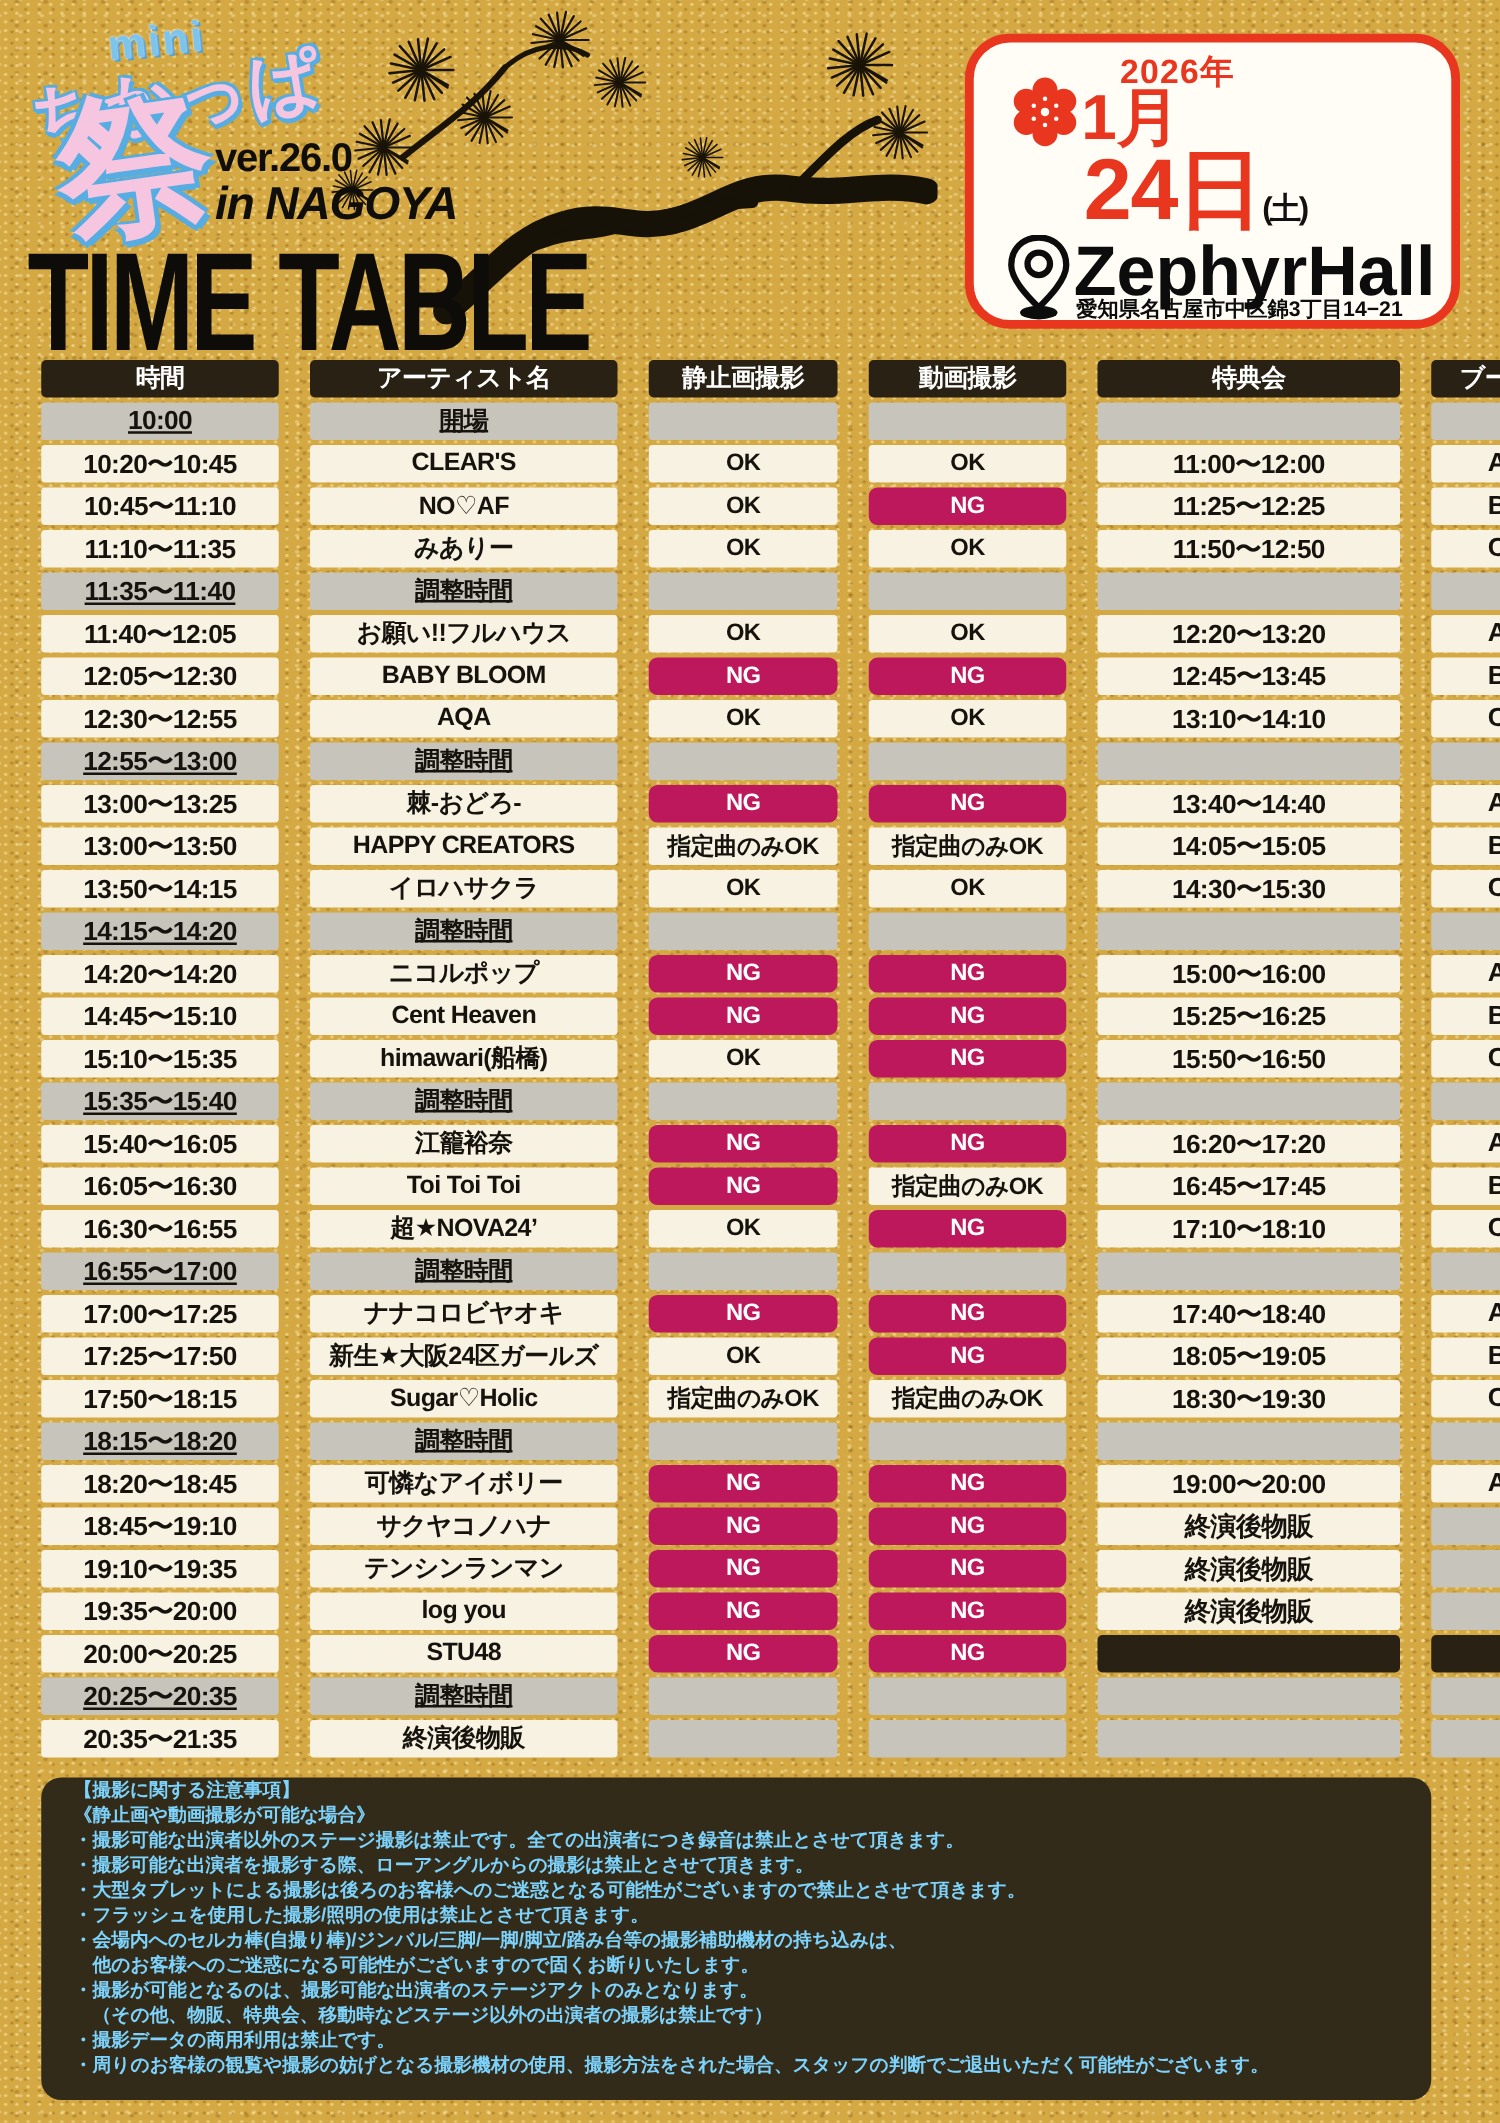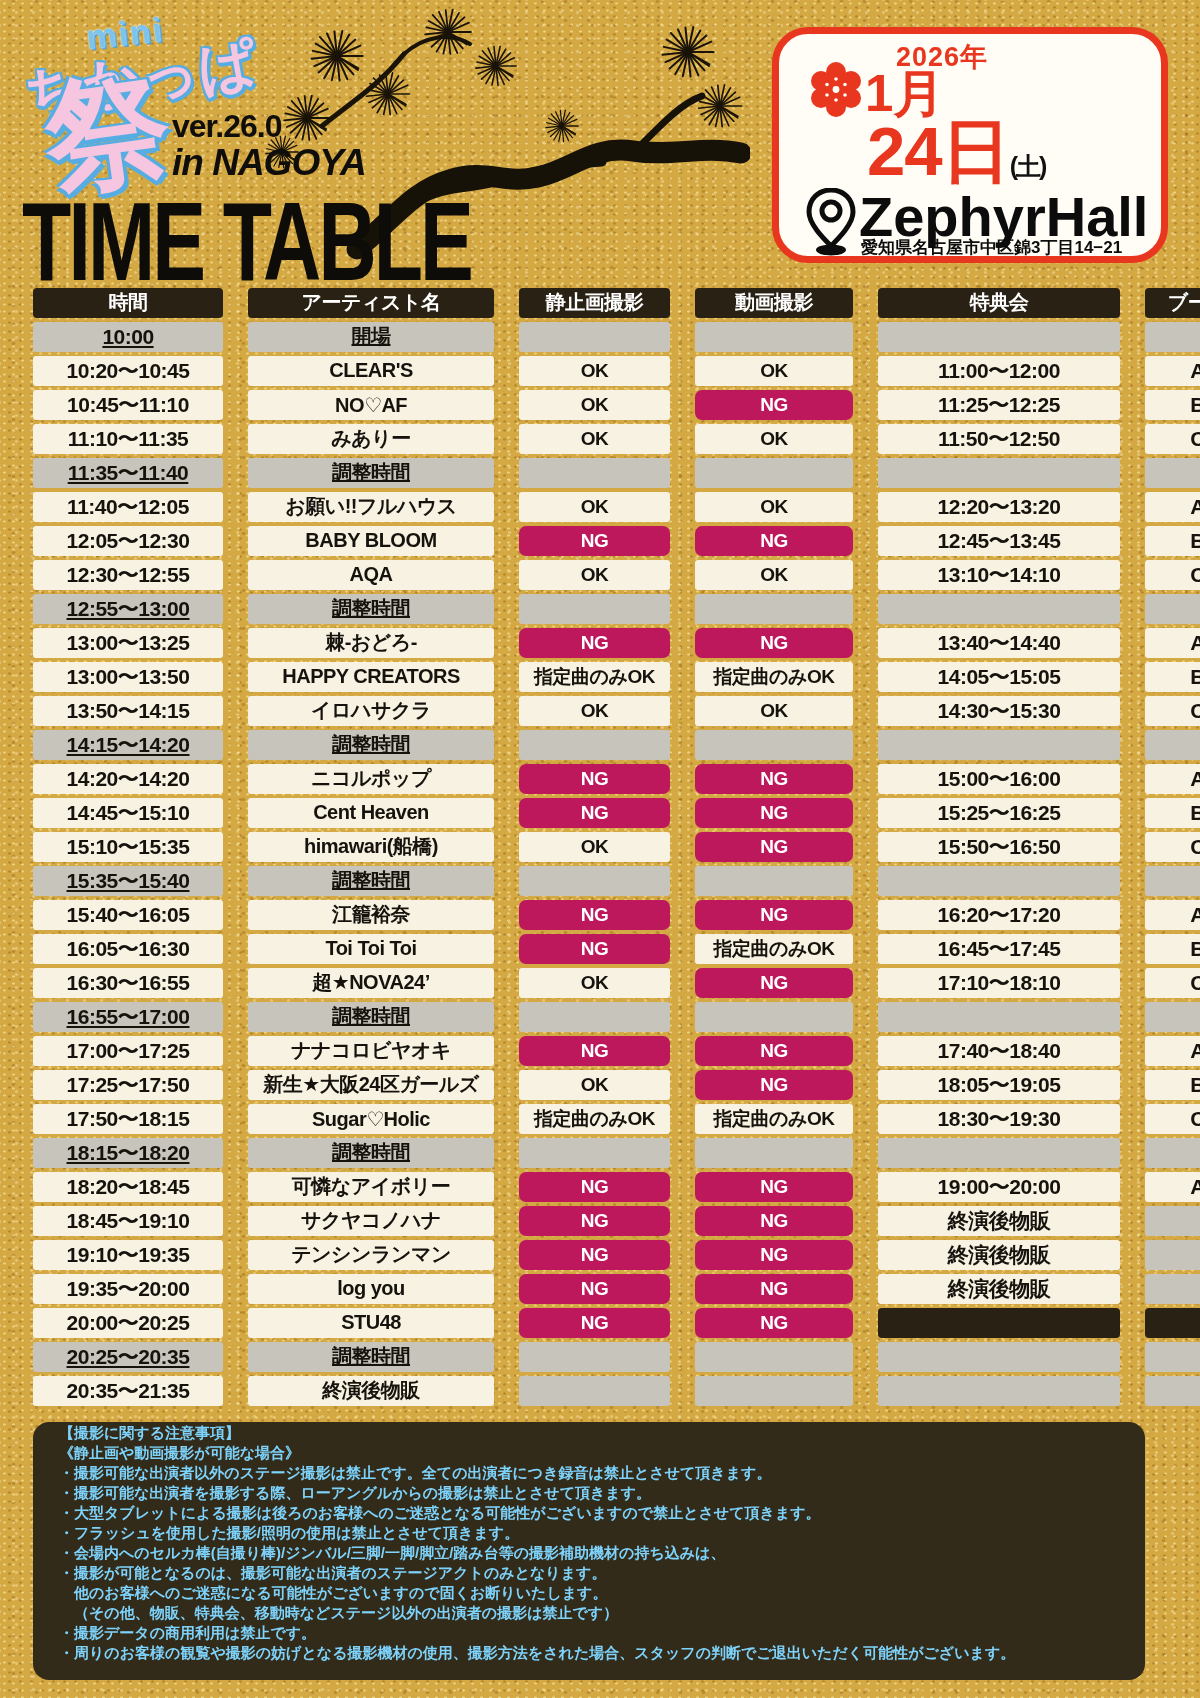--- a/index.html
+++ b/index.html
@@ -423,20 +423,20 @@
     </section>
 
   <section class="abs notes" id="notes">
       <div class="line">【撮影に関する注意事項】</div>
       <div class="line">《静止画や動画撮影が可能な場合》</div>
       <div class="line">・撮影可能な出演者以外のステージ撮影は禁止です。全ての出演者につき録音は禁止とさせて頂きます。</div>
       <div class="line">・撮影可能な出演者を撮影する際、ローアングルからの撮影は禁止とさせて頂きます。</div>
       <div class="line">・大型タブレットによる撮影は後ろのお客様へのご迷惑となる可能性がございますので禁止とさせて頂きます。</div>
       <div class="line">・フラッシュを使用した撮影/照明の使用は禁止とさせて頂きます。</div>
       <div class="line">・会場内へのセルカ棒(自撮り棒)/ジンバル/三脚/一脚/脚立/踏み台等の撮影補助機材の持ち込みは、</div>
+      <div class="line">　他のお客様へのご迷惑になる可能性がございますので固くお断りいたします。</div>
       <div class="line">・撮影が可能となるのは、撮影可能な出演者のステージアクトのみとなります。</div>
-      <div class="line">　他のお客様へのご迷惑になる可能性がございますので固くお断りいたします。</div>
       <div class="line">　（その他、物販、特典会、移動時などステージ以外の出演者の撮影は禁止です）</div>
       <div class="line">・撮影データの商用利用は禁止です。</div>
       <div class="line">・周りのお客様の観覧や撮影の妨げとなる撮影機材の使用、撮影方法をされた場合、スタッフの判断でご退出いただく可能性がございます。</div>
     </section>
 
 </div>
 
 </body></html>

